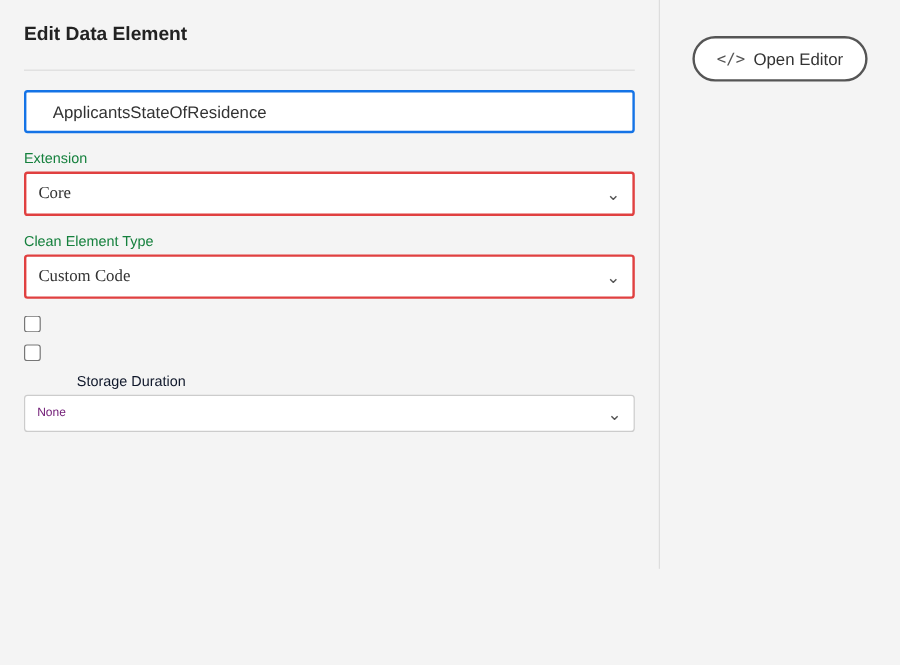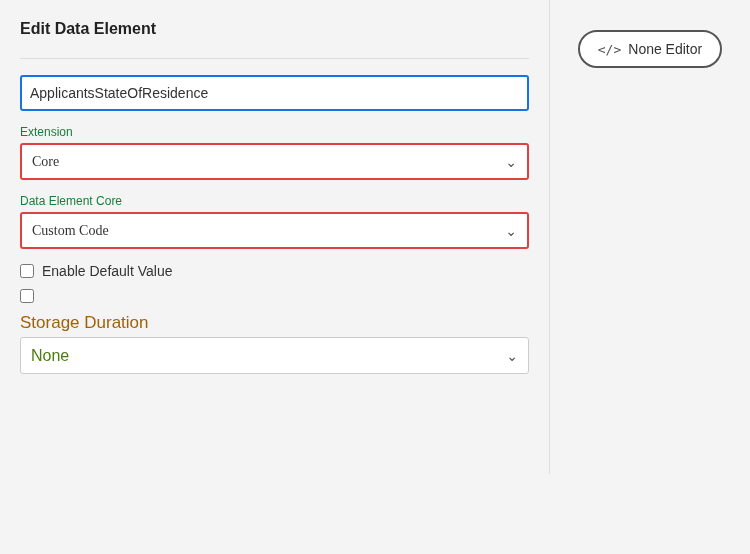--- a/index.html
+++ b/index.html
@@ -42,21 +42,21 @@
       margin-bottom: 14px;
     }
     .form-label {
       font-size: 12px;
       color: #555;
       margin-bottom: 4px;
       display: block;
     }
     .form-input {
       width: 100%;
-      padding: 8px 8px;
+      padding: 8px 22px;
       border: 2px solid #1473e6;
       border-radius: 3px;
       font-size: 14px;
       background: #fff;
       color: #333;
       outline: none;
     }
     .dropdown-group {
       position: relative;
       margin-bottom: 14px;
@@ -123,38 +123,39 @@
       color: #fff;
       font-size: 10px;
       font-weight: bold;
       cursor: pointer;
       margin-left: 2px;
     }
     .storage-group {
       margin-top: 6px;
     }
     .storage-group .form-label {
-      font-size: 17px;
-      color: #a16207;
+      font-size: 12px;
+      color: #0f172a;
       margin-bottom: 4px;
       display: block;
+      margin-left: 44px;
     }
     .storage-wrapper {
       position: relative;
       border: 1px solid #ccc;
       border-radius: 3px;
       background: #fff;
     }
     .storage-select {
       width: 100%;
       padding: 9px 36px 9px 10px;
       border: none;
       background: transparent;
-      font-size: 16px;
-      color: #4d7c0f;
+      font-size: 10px;
+      color: #701a75;
       appearance: none;
       -webkit-appearance: none;
       cursor: pointer;
       outline: none;
     }
     .open-editor-btn {
       display: inline-flex;
       align-items: center;
       gap: 7px;
       padding: 9px 18px;
@@ -198,36 +199,35 @@
         <select class="dropdown-select">
           <option value="Core">Core</option>
           <option value="Adobe Analytics">Adobe Analytics</option>
           <option value="Custom">Custom</option>
         </select>
         <span class="dropdown-arrow">⌄</span>
       </div>
     </div>
 
     <div class="dropdown-group">
-      <label class="form-label">Data Element Core</label>
+      <label class="form-label">Clean Element Type</label>
       <div class="dropdown-wrapper">
         <select class="dropdown-select">
           <option value="Custom Code">Custom Code</option>
           <option value="DOM Attribute">DOM Attribute</option>
           <option value="JavaScript Variable">JavaScript Variable</option>
           <option value="Cookie">Cookie</option>
           <option value="Local Storage">Local Storage</option>
         </select>
         <span class="dropdown-arrow">⌄</span>
       </div>
     </div>
 
     <div class="checkbox-group">
       <input class="checkbox-input" type="checkbox" id="enableDefault" style="">
-      <label class="checkbox-label" for="enableDefault">Enable Default Value</label>
     </div>
 
     <div class="checkbox-group">
       <input class="checkbox-input" type="checkbox" id="forceLower" style="">
     </div>
 
 
     <div class="storage-group">
       <label class="form-label">Storage Duration</label>
       <div class="storage-wrapper">
@@ -239,16 +239,16 @@
         </select>
         <span class="dropdown-arrow">⌄</span>
       </div>
     </div>
 
   </div>
 
   <div class="sidebar-panel">
     <button class="open-editor-btn">
       <span class="code-icon">&lt;/&gt;</span>
-      <span>None Editor</span>
+      <span>Open Editor</span>
     </button>
   </div>
 </div>
 
 </body></html>

